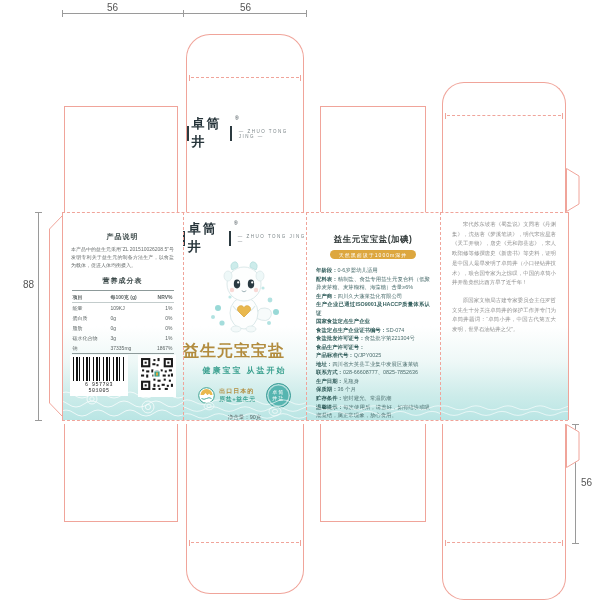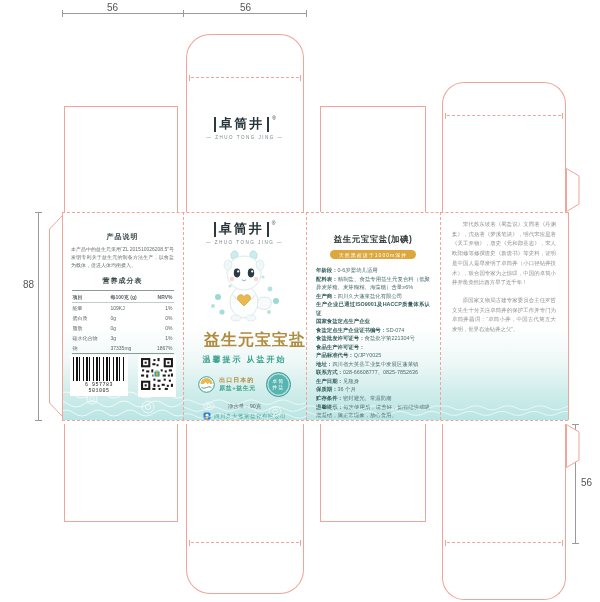--- a/index.html
+++ b/index.html
@@ -48,27 +48,27 @@
   .nut-table .c2{text-align:left;width:42px;}
   .nut-table .c3{text-align:right;width:22px;}
   .nut-note{font-size:5px;color:#6a6f6f;margin:4px 9px 0 9px;}
   .codes-row{position:absolute;left:8px;top:143px;width:106px;display:flex;justify-content:space-between;align-items:flex-start;}
   .barcode-wrap{background:#fff;padding:2px 3px;width:58px;}
   .barcode-bars{height:24px;background:repeating-linear-gradient(90deg,#111 0 1px,#fff 1px 3px,#111 3px 5px,#fff 5px 6px,#111 6px 7px,#fff 7px 10px);}
   .barcode-num{font-family:"Liberation Mono","DejaVu Sans Mono",monospace;font-size:5px;text-align:center;color:#222;margin-top:1px;letter-spacing:0.5px;}
   .qr-wrap{background:#fff;padding:2px;}
 
   
-  .logo-lockup{display:flex;flex-direction:column;align-items:center;}
+  .logo-lockup{display:flex;align-items:center;}
   .logo-row{display:flex;align-items:center;gap:3px;}
   .logo-bar{width:2px;height:15px;background:#2c3a40;}
   .logo-text{font-family:"Liberation Serif","DejaVu Serif",serif;font-weight:bold;font-size:13px;letter-spacing:2px;color:#26343a;}
   .logo-reg{font-size:5px;color:#26343a;align-self:flex-start;}
   .logo-tagline{font-size:4.5px;letter-spacing:1.5px;color:#7b8588;margin-top:2px;}
-  .front-title{font-family:"Liberation Serif","DejaVu Serif",serif;font-weight:bold;font-size:16px;letter-spacing:1px;color:var(--gold);text-align:right;}
+  .front-title{font-family:"Liberation Serif","DejaVu Serif",serif;font-weight:bold;font-size:16px;letter-spacing:1px;color:var(--gold);text-align:left;}
   .front-sub{font-size:8px;letter-spacing:2px;color:var(--teal);text-align:center;font-weight:bold;}
   .badge-row{display:flex;align-items:center;justify-content:center;gap:4px;}
   .badge-lines{display:flex;flex-direction:column;line-height:1.25;}
   .badge-l1{font-size:6px;color:var(--gold);font-weight:bold;letter-spacing:1px;}
   .badge-l2{font-size:6px;color:var(--teal);font-weight:bold;letter-spacing:0.5px;}
   .seal{width:25px;height:25px;border-radius:50%;background:#56b5b0;border:1px solid #3d9d98;display:flex;flex-direction:column;align-items:center;justify-content:center;box-shadow:inset 0 0 0 1.5px rgba(255,255,255,.55);}
   .seal span{font-size:5px;color:#fff;line-height:1.15;letter-spacing:1px;}
   .net-weight{font-size:5.5px;color:#5d6565;text-align:center;}
   .company-row{display:flex;align-items:center;justify-content:center;gap:3px;}
   .company-name{font-size:5.5px;color:var(--teal);letter-spacing:0.5px;}
@@ -310,21 +310,21 @@
       <circle cx="26" cy="30" r="2.2" fill="#f6c9c4" opacity="0.7"></circle>
         <circle cx="50" cy="30" r="2.2" fill="#f6c9c4" opacity="0.7"></circle>
       <path d="M36 31 q 2 2 4 0" stroke="#9fb3b8" stroke-width="1" fill="none" stroke-linecap="round"></path>
 
       <path d="M27 46 q 4 6 9 6" stroke="#dce9ea" stroke-width="1.2" fill="none"></path>
       <path d="M49 46 q -4 6 -9 6" stroke="#dce9ea" stroke-width="1.2" fill="none"></path>
       <path d="M38 57 l -5.5 -5.5 a 3.4 3.4 0 1 1 5.5 -3.8 a 3.4 3.4 0 1 1 5.5 3.8 z" fill="#e9b84e" stroke="#d9a63c" stroke-width="0.8"></path>
     </svg>
 
     <div class="front-title" style="margin-top:5px;">益生元宝宝盐</div>
-    <div class="front-sub" style="margin-top:3px;">温馨提示 从盐开始</div>
+    <div class="front-sub" style="margin-top:3px;">健康宝宝 从盐开始</div>
 
     <div class="badge-row" style="margin-top:7px;">
       <svg width="17" height="17" viewBox="0 0 17 17">
         <circle cx="8.5" cy="8.5" r="7.8" fill="#fff" stroke="#3aa08f" stroke-width="1"></circle>
         <path d="M2.5 8 a 6 6 0 0 1 12 0 z" fill="#e9b84e"></path>
         <path d="M4.5 9.5 l 3 -3.5 l 2 2.2 l 1.6 -1.6 l 2.4 2.9 z" fill="#fff"></path>
         <path d="M3.5 11.5 q 2.5 1.6 5 0 t 5 0" stroke="#3aa08f" stroke-width="0.9" fill="none"></path>
       </svg>
       <div class="badge-lines">
         <span class="badge-l1">出口日本的</span>

